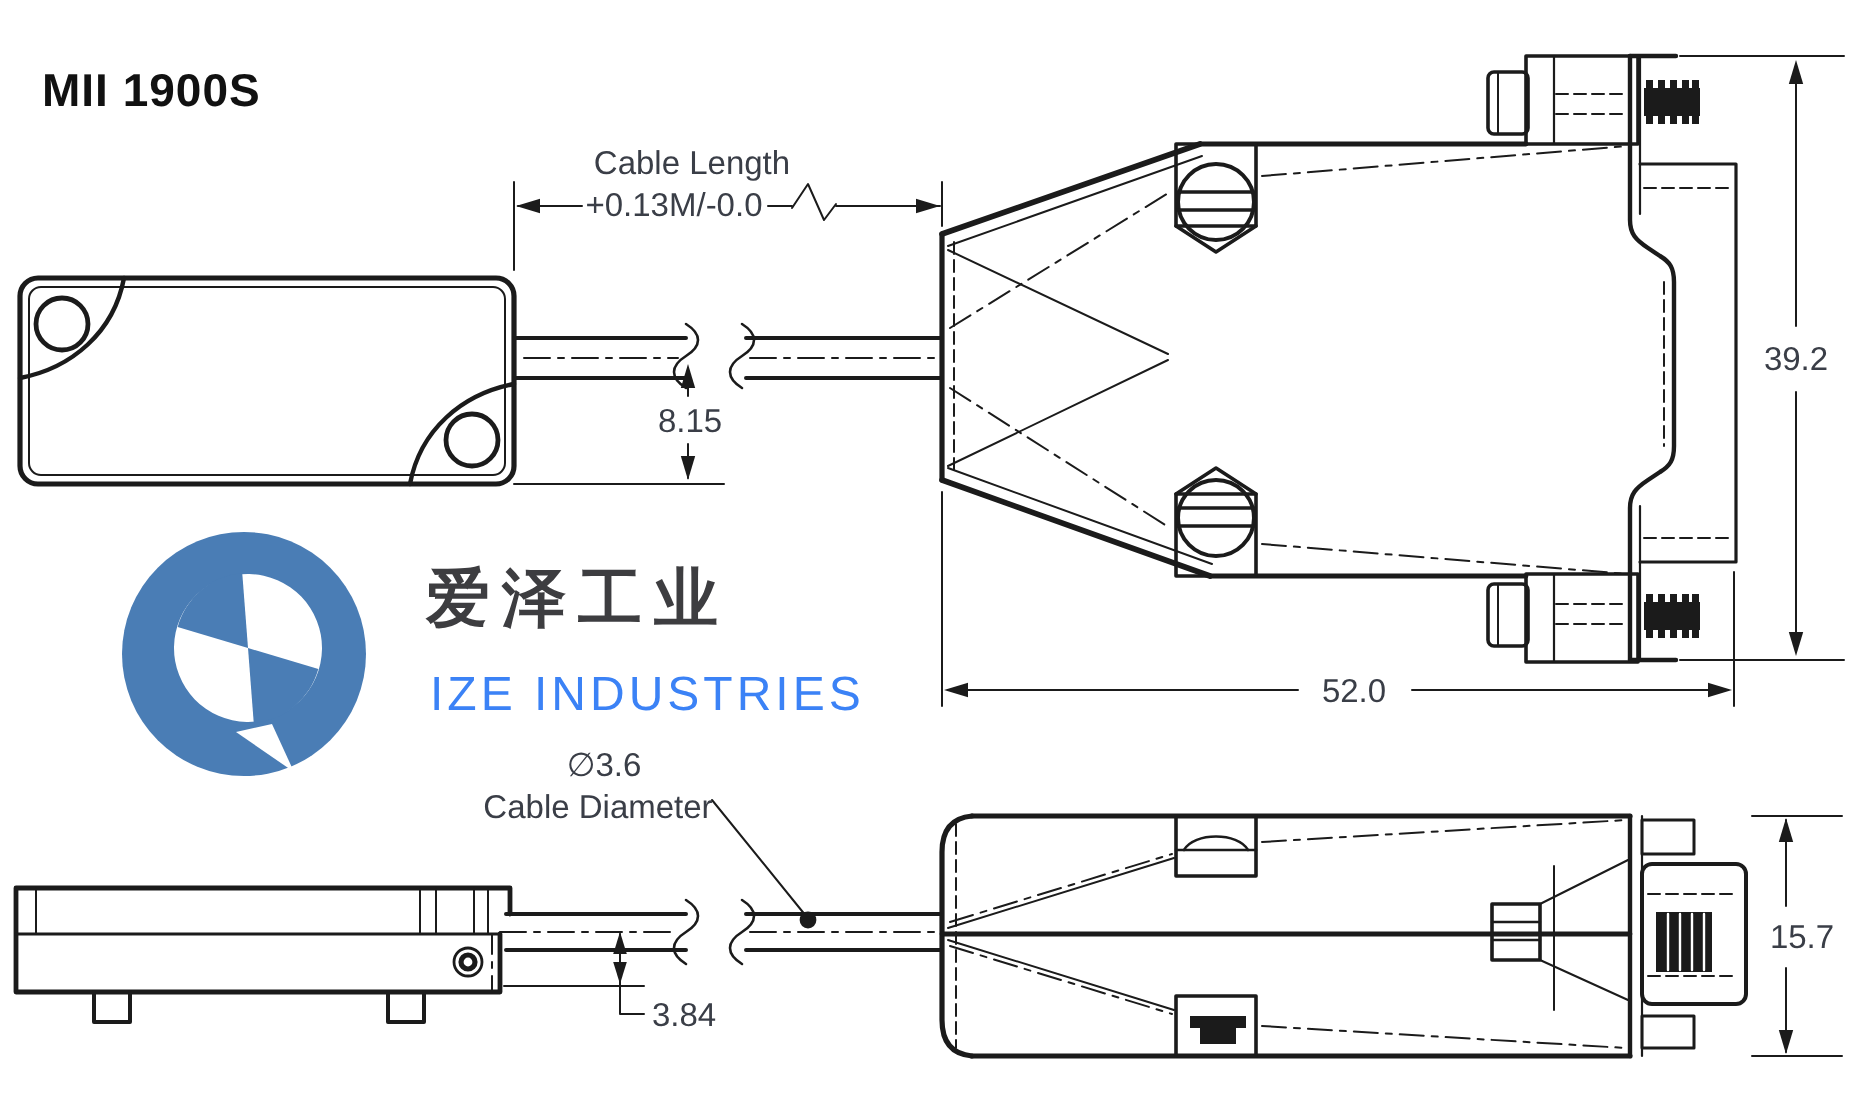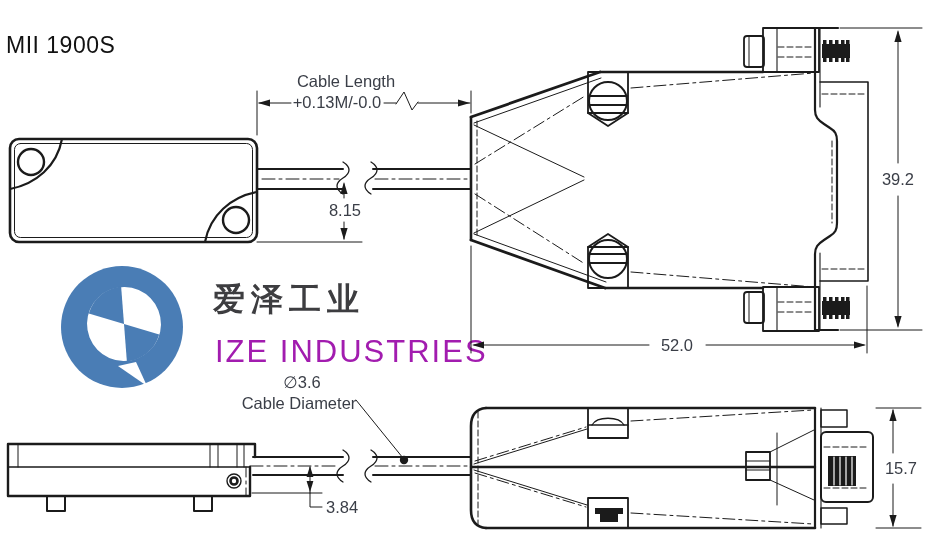--- a/index.html
+++ b/index.html
@@ -1,32 +1,32 @@
 <!DOCTYPE html>
 <html><head>
 <meta charset="utf-8">
 <style>
   html,body { margin:0; padding:0; background:#ffffff; }
   .canvas {
     position:relative; width:926px; height:556px; background:#ffffff;
     font-family:"Liberation Sans", sans-serif; overflow:hidden;
   }
   .page-title {
-    position:absolute; left:6px; top:32px; font-size:23px; font-weight:normal;
+    position:absolute; left:21px; top:32px; font-size:23px; font-weight:bold;
     letter-spacing:0.5px; color:#111111;
   }
   .watermark { position:absolute; left:0; top:0; width:926px; height:556px; z-index:1; }
   .wm-logo { position:absolute; left:60px; top:264px; }
   .wm-cn {
     position:absolute; left:213px; top:278px; font-size:32px; font-weight:bold;
     letter-spacing:6px; color:#3d3d40;
   }
   .wm-en {
-    position:absolute; left:215px; top:334px; font-size:31px; font-weight:400;
-    letter-spacing:2px; color:#a21caf;
+    position:absolute; left:215px; top:334px; font-size:24px; font-weight:400;
+    letter-spacing:2px; color:#3b82f6;
   }
   .drawing { position:absolute; left:0; top:0; z-index:2; }
   svg text.dim {
     font-family:"Liberation Sans", sans-serif;
     font-size:16.5px; fill:#3a3e47;
   }
 </style>
 </head>
 <body>
 

